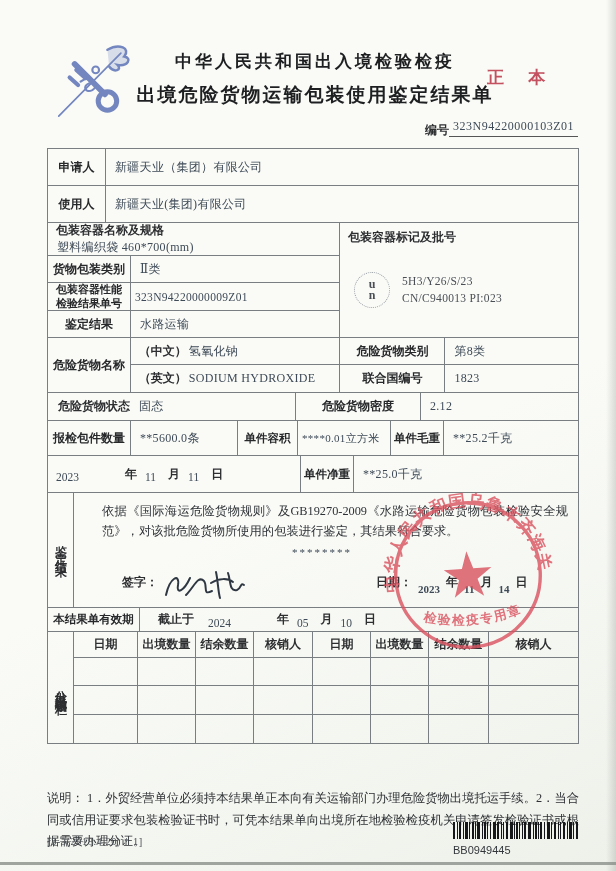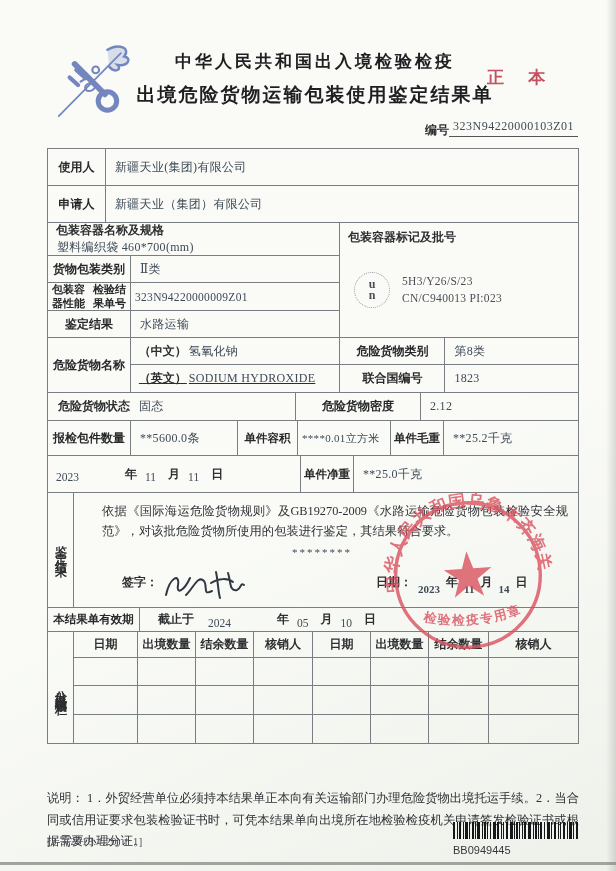--- a/index.html
+++ b/index.html
@@ -114,41 +114,41 @@
     <div class="title2">出境危险货物运输包装使用鉴定结果单</div>
     <div class="copy-type">正 本</div>
     <div class="serial">
       <span>编号</span><span class="no">323N94220000103Z01</span>
     </div>
   </div>
 
   <div class="doc-table">
 
     <div class="trow h37">
+      <div class="cell lbl w58">申请人</div>
+      <div class="cell val flex1">新疆天业（集团）有限公司</div>
+    </div>
+
+    <div class="trow h37">
       <div class="cell lbl w58">使用人</div>
       <div class="cell val flex1">新疆天业(集团)有限公司</div>
-    </div>
-
-    <div class="trow h37">
-      <div class="cell lbl w58">申请人</div>
-      <div class="cell val flex1">新疆天业（集团）有限公司</div>
     </div>
 
     <div class="trow" style="height:115px">
       <div class="colstack flex1">
         <div class="cell h33" style="flex-direction:column;align-items:flex-start;justify-content:center;">
           <div style="font-weight:bold;padding-left:8px;">包装容器名称及规格</div>
           <div class="val">塑料编织袋  460*700(mm)</div>
         </div>
         <div class="trow h27">
           <div class="cell lbl w83">货物包装类别</div>
           <div class="cell val flex1">Ⅱ类</div>
         </div>
         <div class="trow h28">
-          <div class="cell lbl w83" style="flex-direction:row;font-size:11px;">
+          <div class="cell lbl w83" style="flex-direction:column;font-size:11px;">
             <span>包装容器性能</span>
             <span>检验结果单号</span>
           </div>
           <div class="cell val flex1" style="padding-left:4px;font-size:11.5px;">323N94220000009Z01</div>
         </div>
         <div class="trow h27">
           <div class="cell lbl w83">鉴定结果</div>
           <div class="cell val flex1">水路运输</div>
         </div>
       </div>
@@ -167,21 +167,21 @@
       </div>
     </div>
 
     <div class="trow h55">
       <div class="cell lbl w83">危险货物名称</div>
       <div class="colstack w210">
         <div class="cell h27" style="width:100%;">
           <span style="font-weight:bold;padding-left:8px;">（中文）</span>
           <span class="val" style="padding-left:2px;">氢氧化钠</span>
         </div>
-        <div class="cell h28" style="width:100%;text-decoration:underline;">
+        <div class="cell h28" style="width:100%;">
           <span style="font-weight:bold;padding-left:8px;">（英文）</span>
           <span class="val" style="padding-left:2px;">SODIUM HYDROXIDE</span>
         </div>
       </div>
       <div class="colstack w239">
         <div class="trow h27">
           <div class="cell lbl w105">危险货物类别</div>
           <div class="cell val flex1">第8类</div>
         </div>
         <div class="trow h28">

